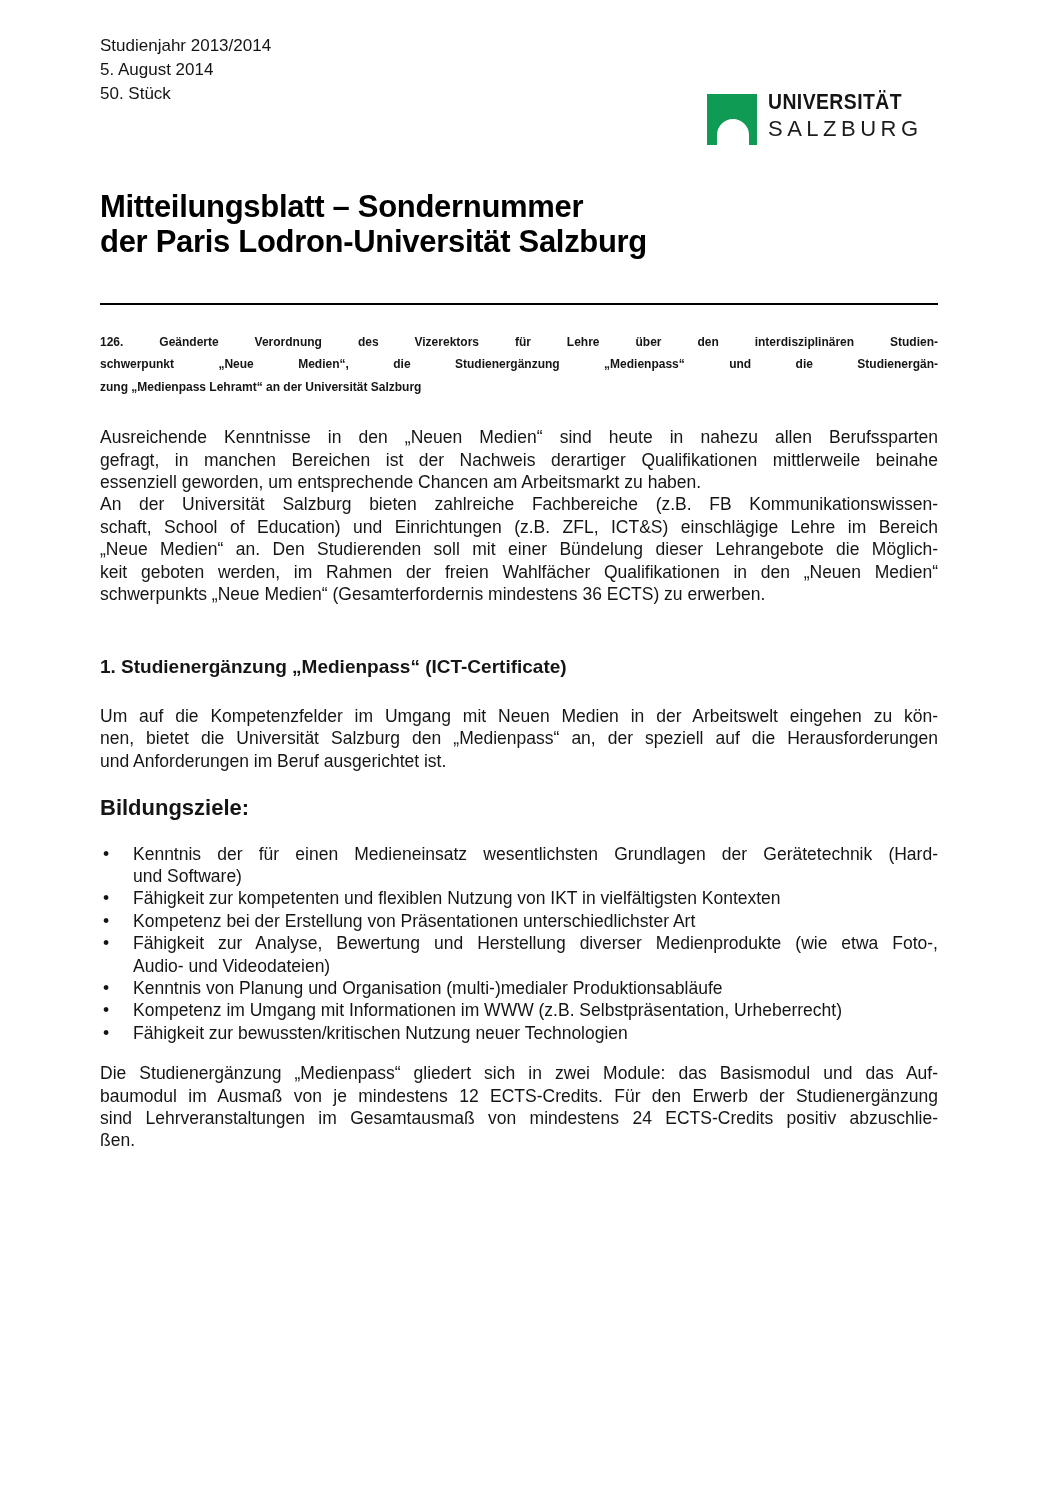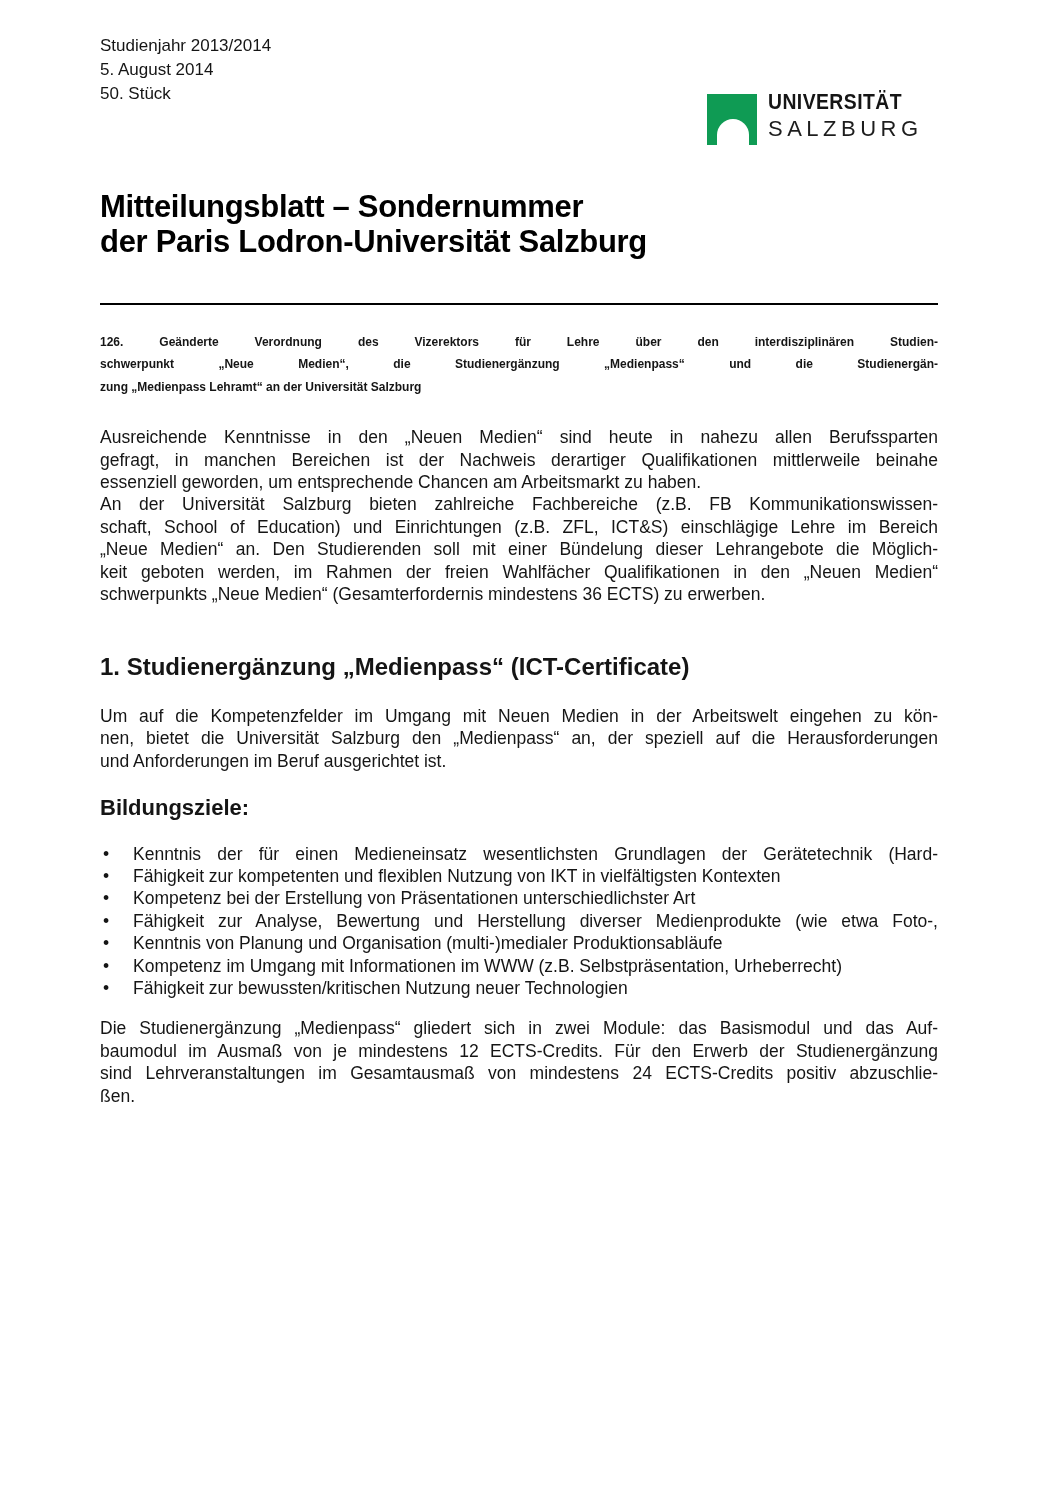--- a/index.html
+++ b/index.html
@@ -48,21 +48,21 @@
   .decree {
     margin-top: 26px;
     font-size: 12px; font-weight: bold; line-height: 22.4px;
   }
 
   .para, .intro { font-size: 17.5px; line-height: 22.4px; }
   .intro { margin-top: 28px; }
 
   .sec-h {
     margin-top: 51px;
-    font-size: 24px; font-weight: bold; line-height: 22.4px;
+    font-size: 19px; font-weight: bold; line-height: 22.4px;
   }
   #sec1-intro { margin-top: 26px; }
 
   .goals-h {
     margin-top: 25px;
     font-size: 22px; font-weight: bold; line-height: 22.4px;
   }
 
   .goals { margin-top: 23px; font-size: 17.5px; line-height: 22.4px; }
   .goal { display: flex; }
@@ -137,38 +137,40 @@
         <div class="tl">und Anforderungen im Beruf ausgerichtet ist.</div>
       </div>
 
     <div class="goals-h">Bildungsziele:</div>
 
     <div class="goals" id="goals">
         <div class="goal">
           <div class="marker">•</div>
           <div class="gtext">
             <div class="tl just">Kenntnis der für einen Medieneinsatz wesentlichsten Grundlagen der Gerätetechnik (Hard-</div>
+            <div class="tl">und Software)</div>
           </div>
         </div>
         <div class="goal">
           <div class="marker">•</div>
           <div class="gtext">
             <div class="tl">Fähigkeit zur kompetenten und flexiblen Nutzung von IKT in vielfältigsten Kontexten</div>
           </div>
         </div>
         <div class="goal">
           <div class="marker">•</div>
           <div class="gtext">
             <div class="tl">Kompetenz bei der Erstellung von Präsentationen unterschiedlichster Art</div>
           </div>
         </div>
         <div class="goal">
           <div class="marker">•</div>
           <div class="gtext">
             <div class="tl just">Fähigkeit zur Analyse, Bewertung und Herstellung diverser Medienprodukte (wie etwa Foto-,</div>
+            <div class="tl">Audio- und Videodateien)</div>
           </div>
         </div>
         <div class="goal">
           <div class="marker">•</div>
           <div class="gtext">
             <div class="tl">Kenntnis von Planung und Organisation (multi-)medialer Produktionsabläufe</div>
           </div>
         </div>
         <div class="goal">
           <div class="marker">•</div>

